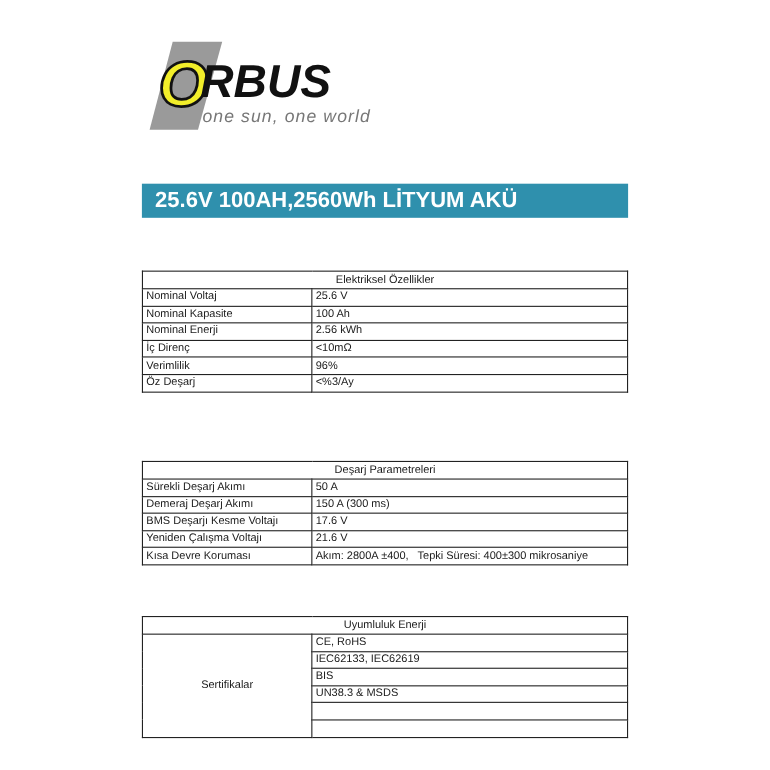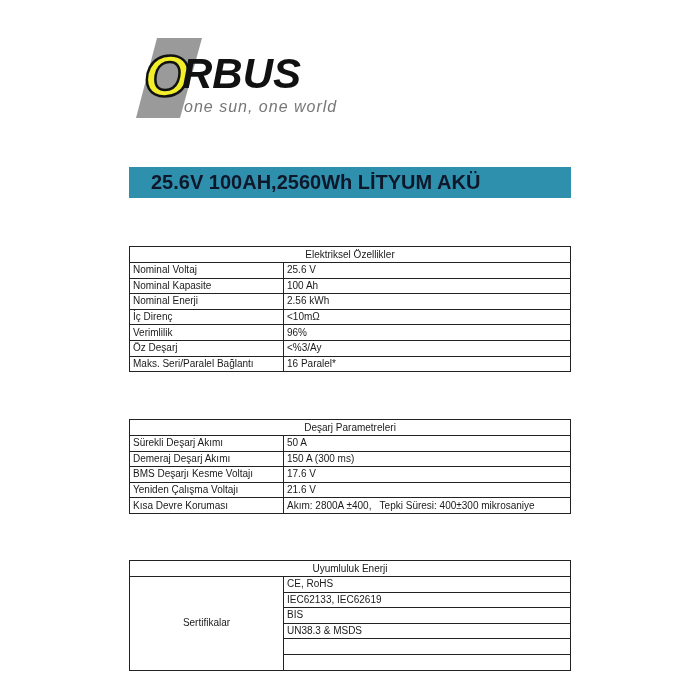--- a/index.html
+++ b/index.html
@@ -14,22 +14,22 @@
     }
     .logo-tag {
       position: absolute; left: 54px; top: 64px;
       font-family: "Liberation Sans", sans-serif; font-style: italic;
       font-size: 16px; letter-spacing: 1px; color: #777777; line-height: 18px;
     }
 
     .banner {
       position: absolute; left: 129px; top: 167px; width: 442px; height: 31px;
       background: #2f90ad;
-      color: #0f172a; font-weight: bold; font-size: 20px; line-height: 31px;
-      text-align: left; padding-left: 22px; box-sizing: border-box;
+      color: #ffffff; font-weight: bold; font-size: 20px; line-height: 31px;
+      text-align: left; padding-left: 12px; box-sizing: border-box;
       font-family: "Liberation Sans", sans-serif;
     }
 
     table.spec {
       position: absolute; left: 129px; width: 441px;
       border-collapse: collapse; table-layout: fixed;
       font-family: "Liberation Sans", sans-serif; font-size: 10px; color: #1a1a1a;
     }
     table.spec td {
       border: 1px solid #222222; padding: 0 3px; height: 14.6px; line-height: 14px;
@@ -84,24 +84,20 @@
         <td>&lt;10mΩ</td>
       </tr>
   <tr>
         <td>Verimlilik</td>
         <td>96%</td>
       </tr>
   <tr>
         <td>Öz Deşarj</td>
         <td>&lt;%3/Ay</td>
       </tr>
-  <tr>
-        <td>Maks. Seri/Paralel Bağlantı</td>
-        <td>16 Paralel*</td>
-      </tr>
 </tbody>
   </table>
 
 <table class="spec" id="t2">
   <colgroup>
       <col class="c1">
       <col class="c2">
     </colgroup>
   <tbody>
       <tr>

